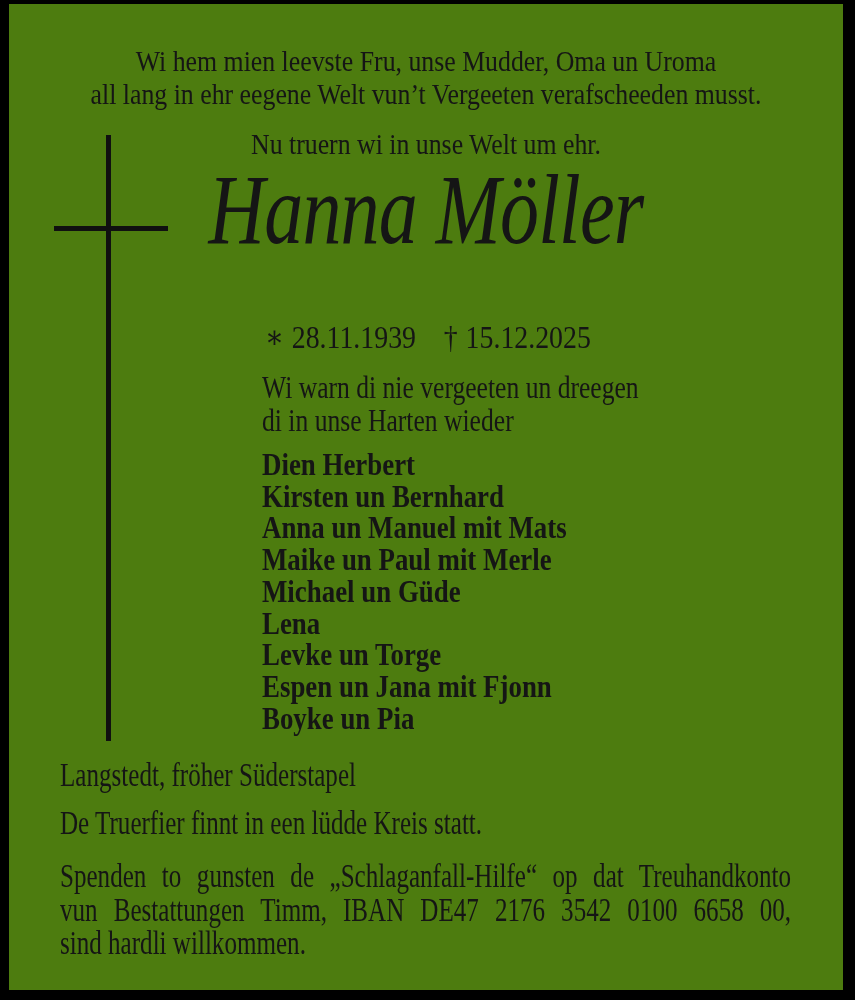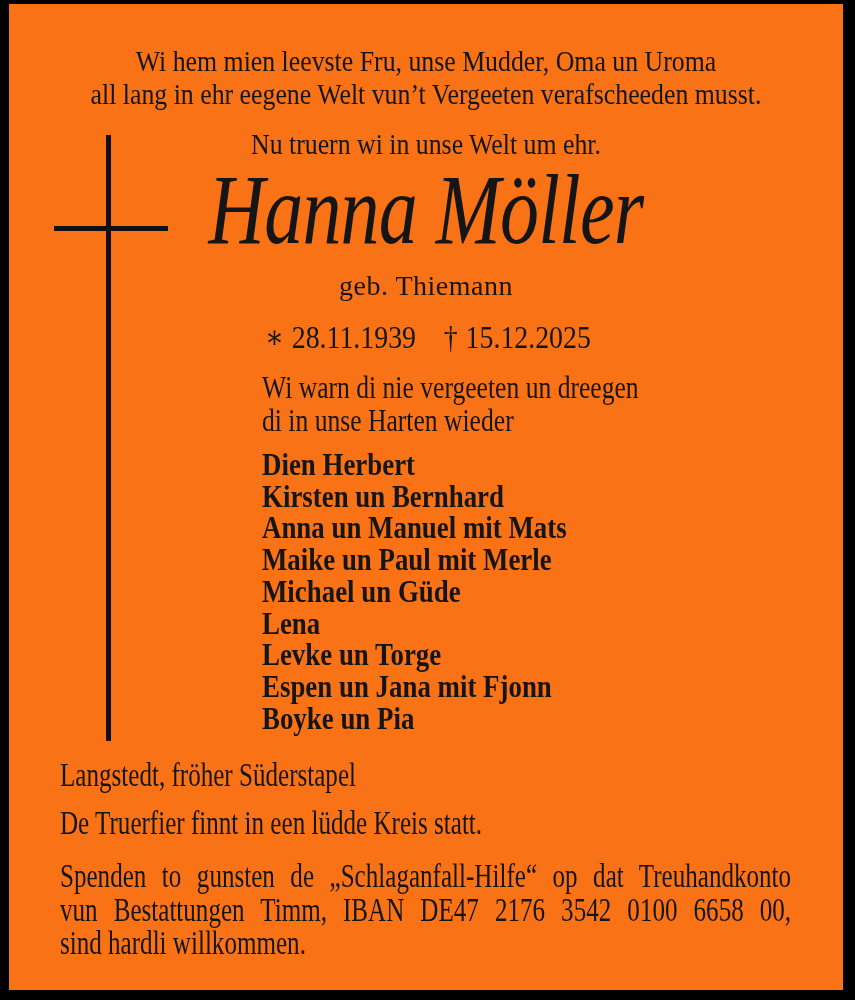--- a/index.html
+++ b/index.html
@@ -3,21 +3,21 @@
 <meta charset="utf-8">
 <style>
   html,body{margin:0;padding:0;}
   body{
     width:855px;height:1000px;background:#000;position:relative;overflow:hidden;
     font-family:"Liberation Serif","DejaVu Serif",serif;color:#151515;
     -webkit-font-smoothing:antialiased;
   }
   .page{
     position:absolute;left:9px;top:4px;width:834px;height:986px;
-    background:#f97316;overflow:hidden;
+    background:#4d7c0f;overflow:hidden;
   }
   .abs{position:absolute;}
   .centered{left:0;width:100%;text-align:center;}
 
   .intro{
     top:40px;font-size:30px;line-height:33px;
     transform:scaleX(0.86);transform-origin:50% 0;white-space:nowrap;
   }
   .mourning{
     top:123px;font-size:30px;line-height:33px;
@@ -71,21 +71,20 @@
     <div>all lang in ehr eegene Welt vun’t Vergeeten verafscheeden musst.</div>
   </div>
 
   <div class="abs centered mourning">Nu truern wi in unse Welt um ehr.</div>
 
   <div class="abs cross-v"></div>
   <div class="abs cross-h"></div>
 
   <div class="abs centered deceased-name">Hanna Möller</div>
 
-  <div class="abs centered maiden">geb. Thiemann</div>
 
   <div class="abs dates">
     <span>∗</span><span class="date">28.11.1939</span><span class="death-group">†</span><span class="date">15.12.2025</span>
   </div>
 
   <div class="abs verse">
     <div>Wi warn di nie vergeeten un dreegen</div>
     <div>di in unse Harten wieder</div>
   </div>
 

